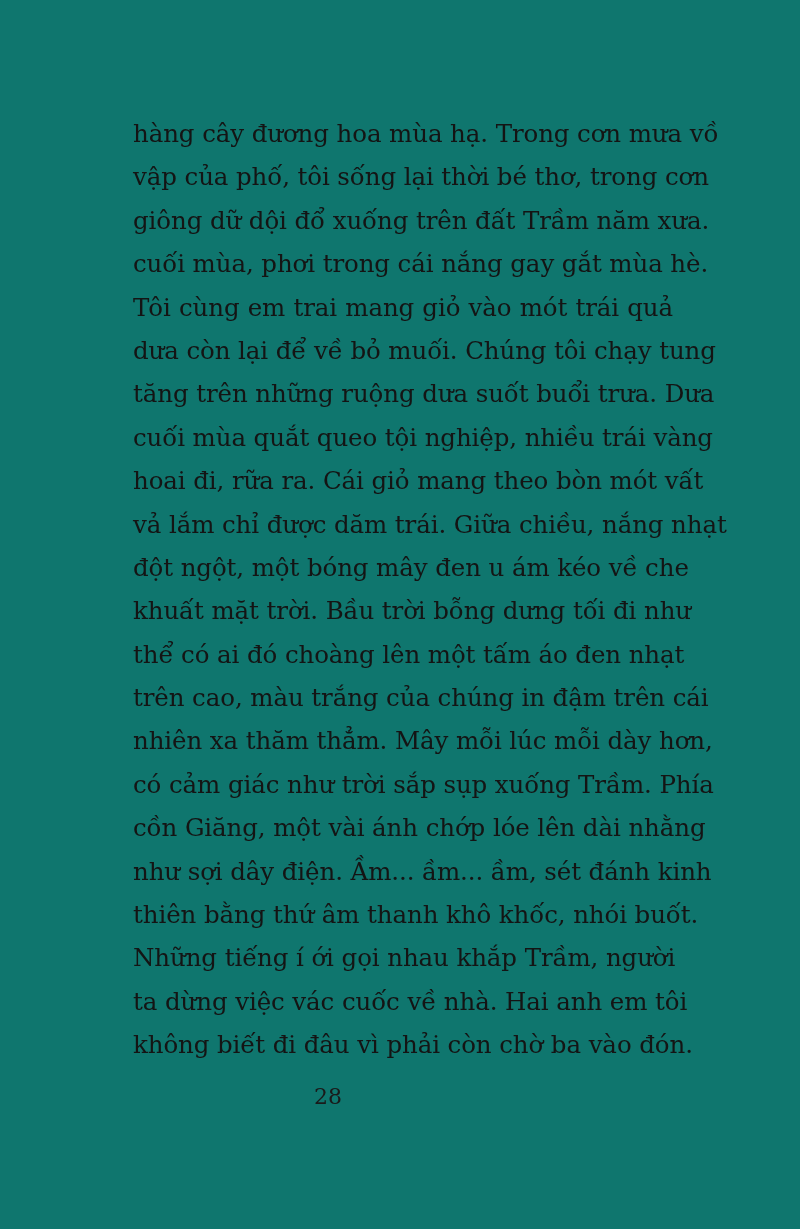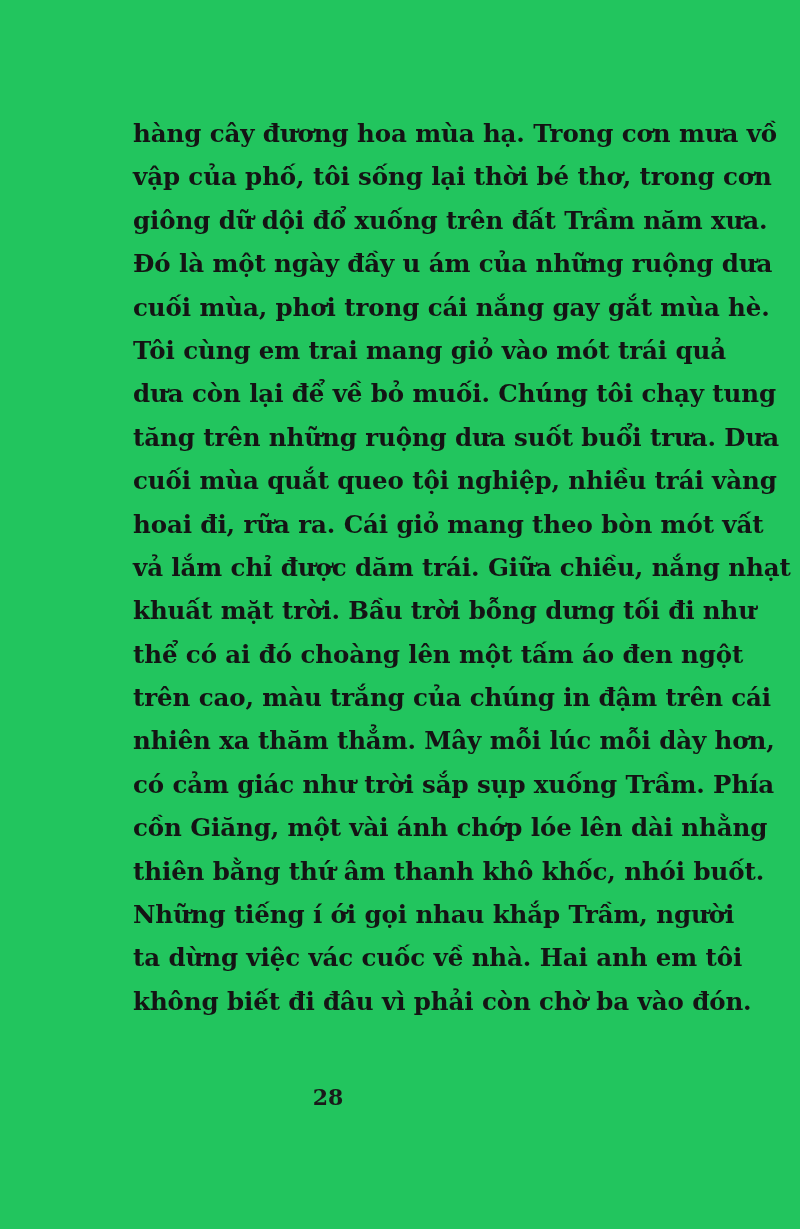--- a/index.html
+++ b/index.html
@@ -13,22 +13,21 @@
       position: relative;
       overflow: hidden;
       font-family: "DejaVu Serif", "Liberation Serif", serif;
       color: #141414;
     }
     .page {
       position: absolute;
       left: 0; top: 0;
       width: 800px;
       height: 1229px;
-      background: #22c55e;
-      font-weight: bold;
+      background: #0f766e;
     }
     .text-block {
       position: absolute;
       left: 133px;
       top: 112px;
       width: 540px;
     }
     .line {
       display: block;
       white-space: nowrap;
@@ -51,33 +50,34 @@
     }
   </style>
 </head>
 <body>
 
 <div class="page">
   <div class="text-block">
     <span class="line">hàng cây đương hoa mùa hạ. Trong cơn mưa vồ</span>
     <span class="line">vập của phố, tôi sống lại thời bé thơ, trong cơn</span>
     <span class="line">giông dữ dội đổ xuống trên đất Trầm năm xưa.</span>
-    <span class="line">Đó là một ngày đầy u ám của những ruộng dưa</span>
     <span class="line">cuối mùa, phơi trong cái nắng gay gắt mùa hè.</span>
     <span class="line">Tôi cùng em trai mang giỏ vào mót trái quả</span>
     <span class="line">dưa còn lại để về bỏ muối. Chúng tôi chạy tung</span>
     <span class="line">tăng trên những ruộng dưa suốt buổi trưa. Dưa</span>
     <span class="line">cuối mùa quắt queo tội nghiệp, nhiều trái vàng</span>
     <span class="line">hoai đi, rữa ra. Cái giỏ mang theo bòn mót vất</span>
     <span class="line">vả lắm chỉ được dăm trái. Giữa chiều, nắng nhạt</span>
+    <span class="line">đột ngột, một bóng mây đen u ám kéo về che</span>
     <span class="line">khuất mặt trời. Bầu trời bỗng dưng tối đi như</span>
-    <span class="line">thể có ai đó choàng lên một tấm áo đen ngột</span>
+    <span class="line">thể có ai đó choàng lên một tấm áo đen nhạt</span>
     <span class="line">trên cao, màu trắng của chúng in đậm trên cái</span>
     <span class="line">nhiên xa thăm thẳm. Mây mỗi lúc mỗi dày hơn,</span>
     <span class="line">có cảm giác như trời sắp sụp xuống Trầm. Phía</span>
     <span class="line">cồn Giăng, một vài ánh chớp lóe lên dài nhằng</span>
+    <span class="line">như sợi dây điện. Ầm... ầm... ầm, sét đánh kinh</span>
     <span class="line">thiên bằng thứ âm thanh khô khốc, nhói buốt.</span>
     <span class="line">Những tiếng í ới gọi nhau khắp Trầm, người</span>
     <span class="line">ta dừng việc vác cuốc về nhà. Hai anh em tôi</span>
     <span class="line">không biết đi đâu vì phải còn chờ ba vào đón.</span>
   </div>
   <div class="page-number">28</div>
 </div>
 
 </body></html>

